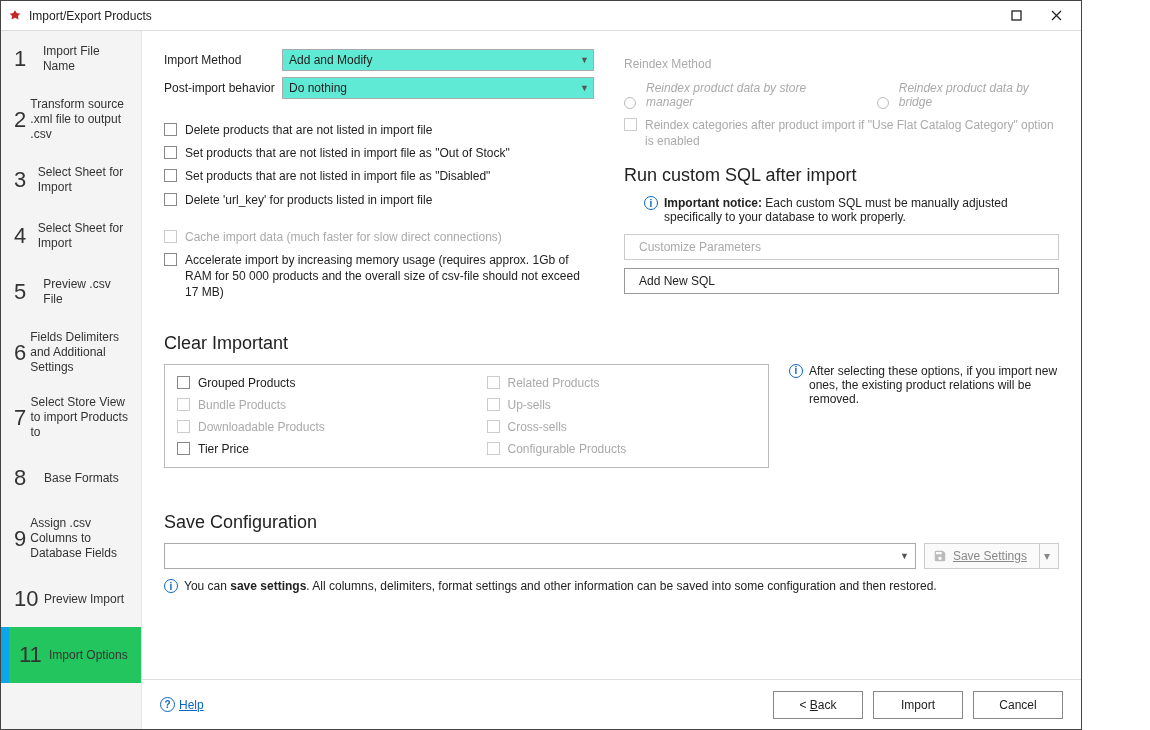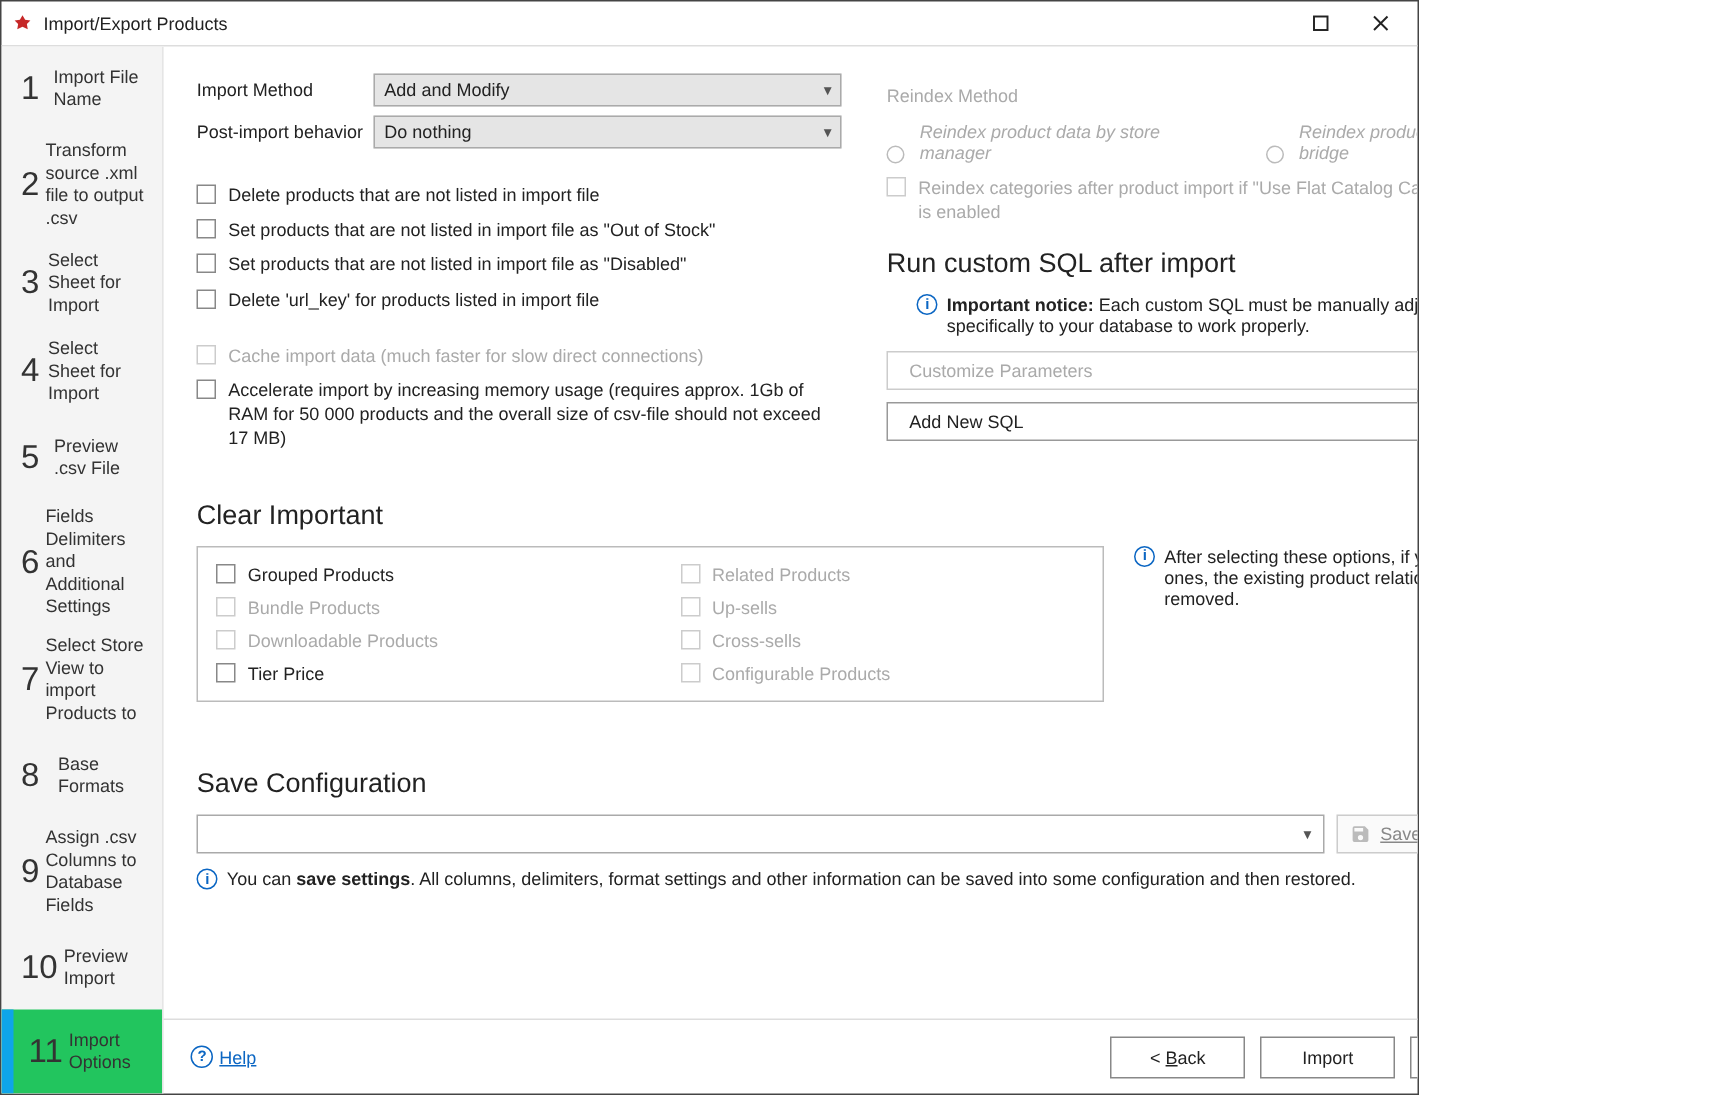--- a/index.html
+++ b/index.html
@@ -1,36 +1,36 @@
 <!DOCTYPE html>
 <html><head>
 <meta charset="utf-8">
 <style>
   * { box-sizing: border-box; margin: 0; padding: 0; }
   body { font-family: "Segoe UI", Arial, sans-serif; font-size: 12px; color: #222; background: #fff; }
-  .window { width: 946px; height: 730px; border: 1px solid #444; display: flex; flex-direction: column; position: relative; }
+  .window { width: 1082px; height: 730px; border: 1px solid #444; display: flex; flex-direction: column; position: relative; }
   .titlebar { height: 30px; display: flex; align-items: center; padding: 0 6px; border-bottom: 1px solid #ddd; }
   .app-icon { width: 16px; height: 16px; margin-right: 6px; display:flex; align-items:center; justify-content:center; color:#c62828;}
   .title { font-size: 12px; flex: 1; }
   .winbtns { display: flex; gap: 14px; padding-right:6px;}
   .winbtn { width: 26px; height: 20px; display:flex; align-items:center; justify-content:center; }
   .body { flex: 1; display: flex; overflow: hidden; }
   .sidebar { width: 226px; background: #f4f4f4; border-right: 1px solid #e5e5e5; display:flex; flex-direction:column; }
   .step { display:flex; align-items:center; padding: 10px 10px; min-height:56px; border-left:3px solid transparent; cursor:pointer; }
   .step.active { background:#22c55e; border-left:8px solid #0ea5e9; }
   .step-num { font-size: 22px; width: 26px; text-align:left; color:#333; font-weight:300;}
   .step-label { font-size:12px; color:#333; padding-left:4px; line-height:1.25;}
   .main { flex:1; display:flex; flex-direction:column; }
   .content { flex:1; padding: 18px 22px 10px 22px; overflow:auto; }
   .row2 { display:flex; gap:30px; }
   .colL { flex: 0 0 430px; }
   .colR { flex:1; }
   .form-row { display:flex; align-items:center; margin-bottom:6px; }
   .form-row label { width:118px; font-size:12px; }
-  .select { flex:1; height:22px; border:1px solid #aaa; background:#e5e5e5; display:flex; align-items:center; padding:0 6px; font-size:12px; position:relative; cursor:pointer;}
+  .select { flex:1; height:22px; border:1px solid #aaa; background:#5eead4; display:flex; align-items:center; padding:0 6px; font-size:12px; position:relative; cursor:pointer;}
   .select .caret { position:absolute; right:4px; top:50%; transform:translateY(-50%); font-size:9px; color:#555;}
   .check-row { display:flex; align-items:flex-start; margin-top:7px; }
   .check { width:13px; height:13px; border:1px solid #888; margin-right:8px; flex:none; background:#fff; margin-top:1px;}
   .check.disabled { border-color:#ccc; }
   .check-label { font-size:12px; line-height:1.35; }
   .disabled-text { color:#aaa; }
   .section-title { font-size:18px; font-weight:400; margin:4px 0 10px 0; color:#222;}
   .sql-box { border:1px solid #bbb; padding:6px 8px; }
   .sql-box .check-row { margin-top:4px; margin-bottom:4px;}
   .info-row { display:flex; gap:6px; margin-top:10px; font-size:12px; align-items:flex-start; padding-left:20px;}

